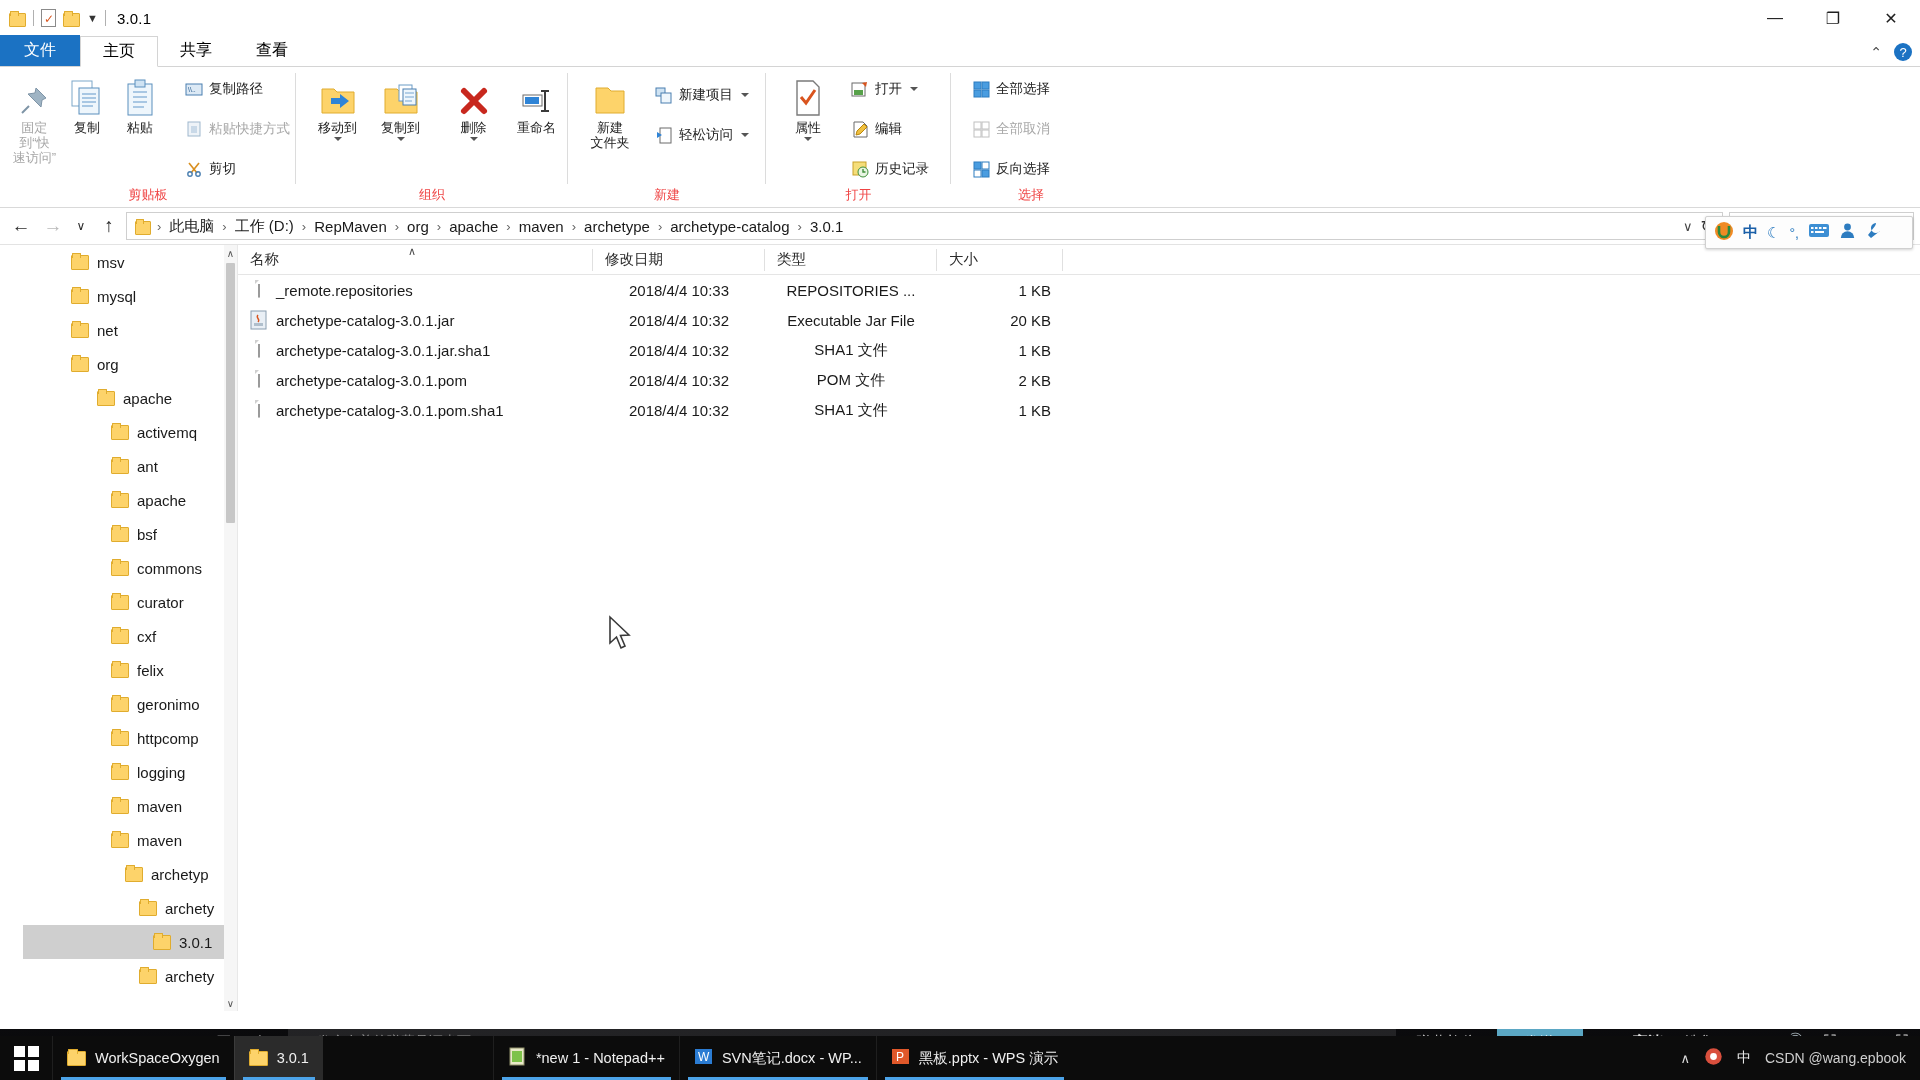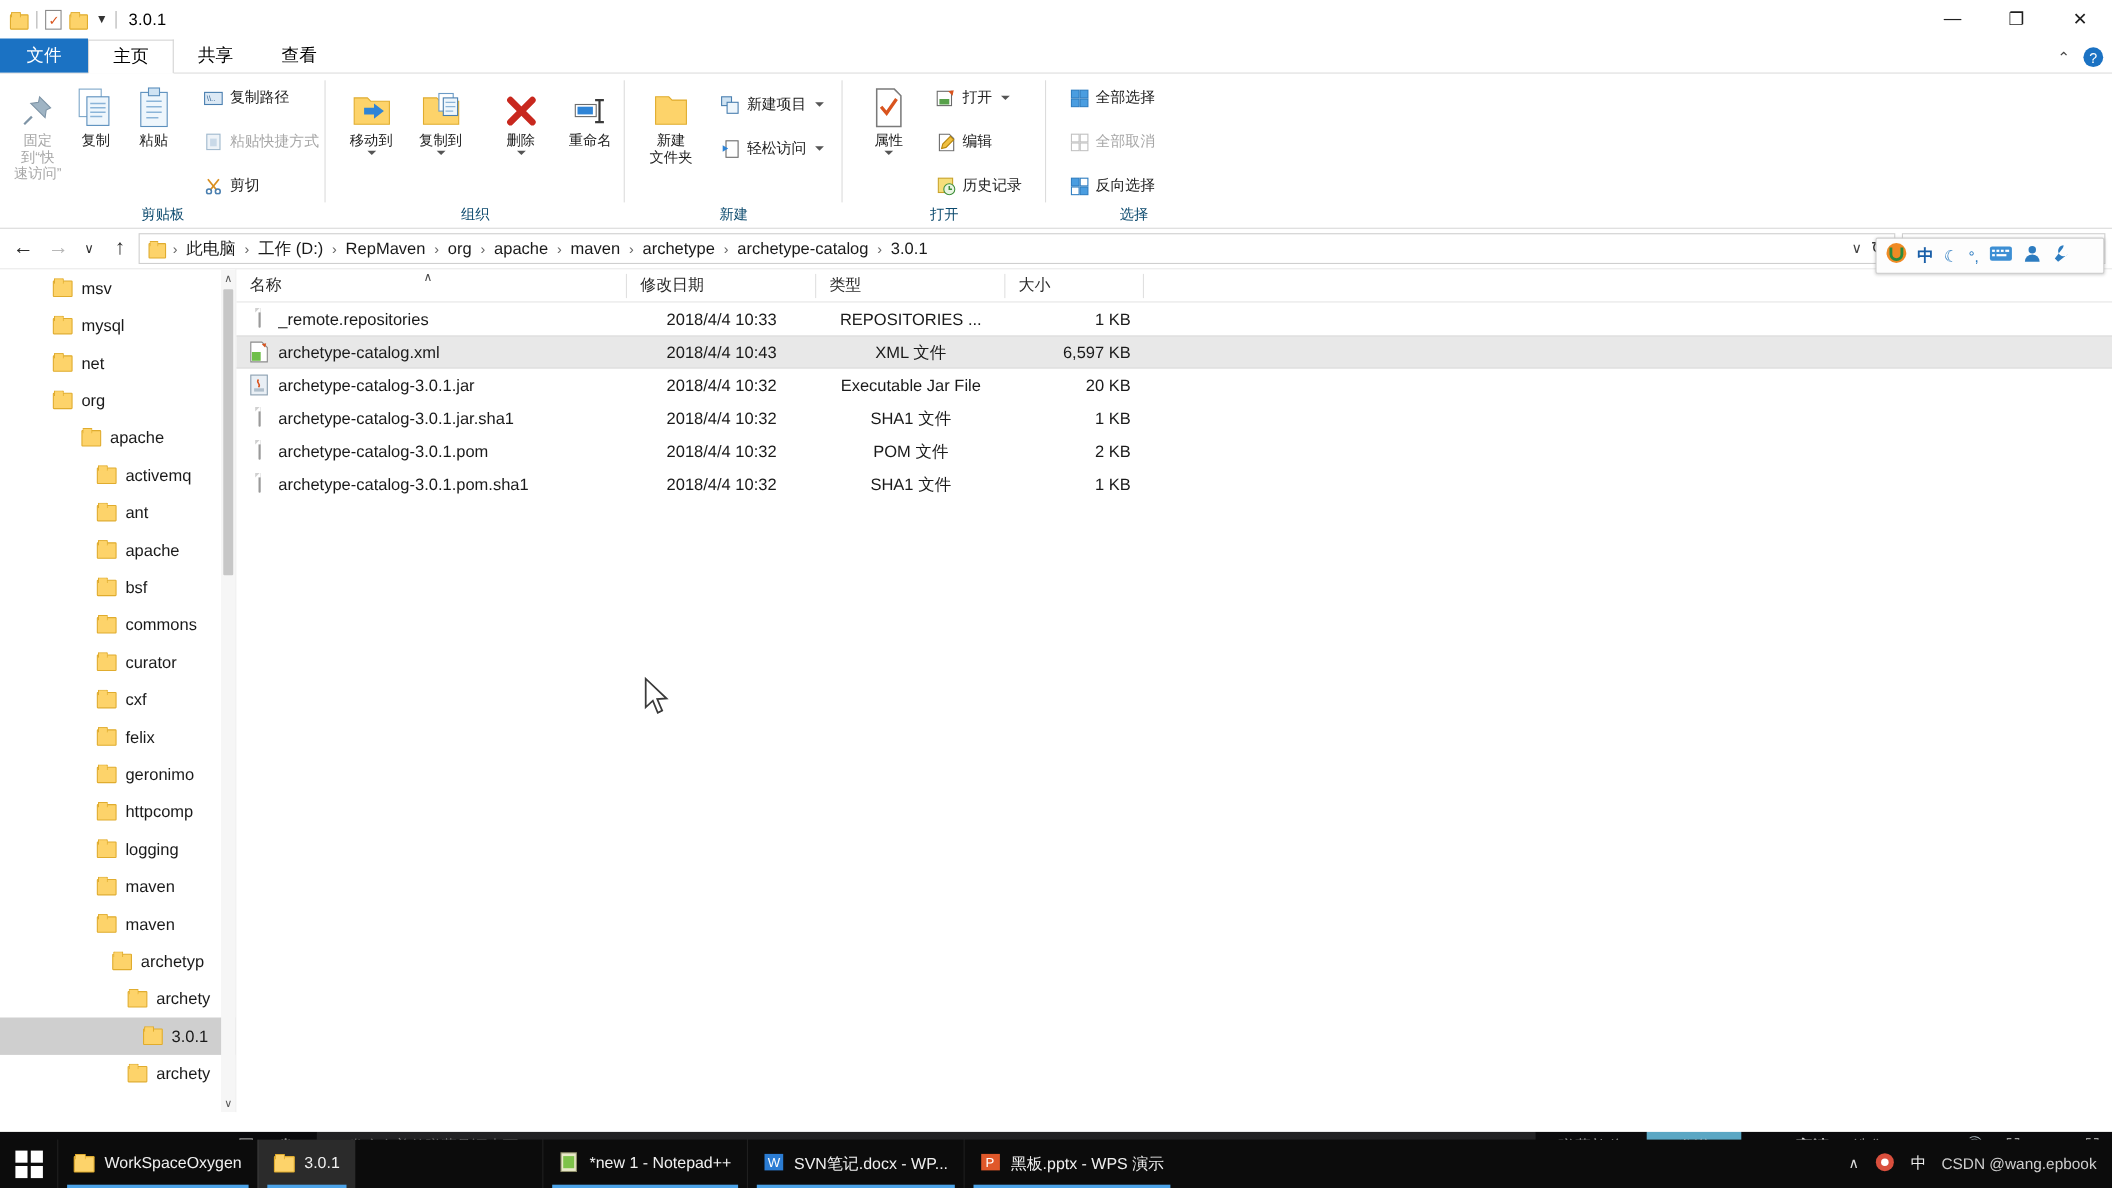--- a/index.html
+++ b/index.html
@@ -61,21 +61,21 @@
   }
 
   
   .ribbon {
     height: 141px; background: #ffffff; border-bottom: 1px solid #d9d9d9;
     display: flex; position: relative;
   }
   .rgroup { position: relative; display: flex; flex-direction: column; height: 141px; }
   .rgroup > .items { flex: 1; display: flex; align-items: flex-start; padding-top: 6px; }
   .rgroup > .glabel {
-    height: 22px; font-size: 13px; color: #0c4a6e; text-align: center; line-height: 18px;
+    height: 22px; font-size: 13px; color: #ef4444; text-align: center; line-height: 18px;
   }
   .rgroup::after {
     content:""; position:absolute; right:0; top: 6px; bottom: 24px; width: 1px; background: #dcdcdc;
   }
   .rgroup.last::after { display: none; }
 
   .bigbtn {
     width: 64px; display: flex; flex-direction: column; align-items: center;
     padding-top: 4px; font-size: 13px; color: #222; text-align: center; line-height: 15px;
   }
@@ -119,21 +119,21 @@
   .crumb { font-size: 15px; color: #1a1a1a; padding: 1px 5px; white-space: nowrap; }
   .crumbsep { color: #666; font-size: 13px; padding: 0 1px; }
   .addr-right { margin-left: auto; display: flex; align-items: center; gap: 8px; padding-right: 6px; }
   .searchbox {
     width: 185px; height: 28px; border: 1px solid #cfcfcf; background: #fff;
     display: flex; align-items: center; padding: 0 8px; font-size: 14px; color: #222;
     margin-left: 4px;
   }
 
   
-  .content { display: flex; height: 767px; border-top: 1px solid #e3e3e3; }
+  .content { display: flex; height: 767px; border-top: 1px solid #e3e3e3; padding-left: 23px; }
 
   .navpane {
     width: 215px; background: #fff; position: relative; overflow: hidden;
     border-right: 1px solid #e8e8e8;
   }
   .tree-item {
     height: 34px; display: flex; align-items: center; font-size: 15px; color: #1a1a1a;
     white-space: nowrap; padding-right: 4px;
   }
   .tree-item.sel { background: #cfcfcf; }
@@ -743,35 +743,20 @@
           <div class="filerow">
             <div class="cell cell-name" style="width:355px">
               <span class="fileicon"><span class="doc-ico"></span></span>
               <span>_remote.repositories</span>
             </div>
             <div class="cell" style="width:172px">2018/4/4 10:33</div>
             <div class="cell" style="width:172px">REPOSITORIES ...</div>
             <div class="cell right" style="width:126px">1 KB</div>
           </div>
 
-          <div class="filerow sel">
-            <div class="cell cell-name" style="width:355px">
-              <span class="fileicon">
-                <svg width="17" height="20" viewBox="0 0 17 20">
-                    <path d="M1 1 h10 l5 5 v13 h-15 z" fill="#fff" stroke="#8a8a8a"></path>
-                    <rect x="2" y="10" width="8" height="8" fill="#6fbf4a"></rect>
-                    <path d="M11 3 l4 -1 l-1 4 z" fill="#d9541e"></path>
-                  </svg>
-              </span>
-              <span>archetype-catalog.xml</span>
-            </div>
-            <div class="cell" style="width:172px">2018/4/4 10:43</div>
-            <div class="cell" style="width:172px">XML 文件</div>
-            <div class="cell right" style="width:126px">6,597 KB</div>
-          </div>
 
           <div class="filerow">
             <div class="cell cell-name" style="width:355px">
               <span class="fileicon">
                 <svg width="17" height="20" viewBox="0 0 17 20">
                     <rect x="1" y="1" width="15" height="18" fill="#e9eff5" stroke="#8a9eb0"></rect>
                     <path d="M8 5 c-3 3 3 4 0 7" stroke="#d9541e" stroke-width="1.4" fill="none"></path>
                     <rect x="4" y="13" width="9" height="3" fill="#b0bfcc"></rect>
                   </svg>
               </span>

